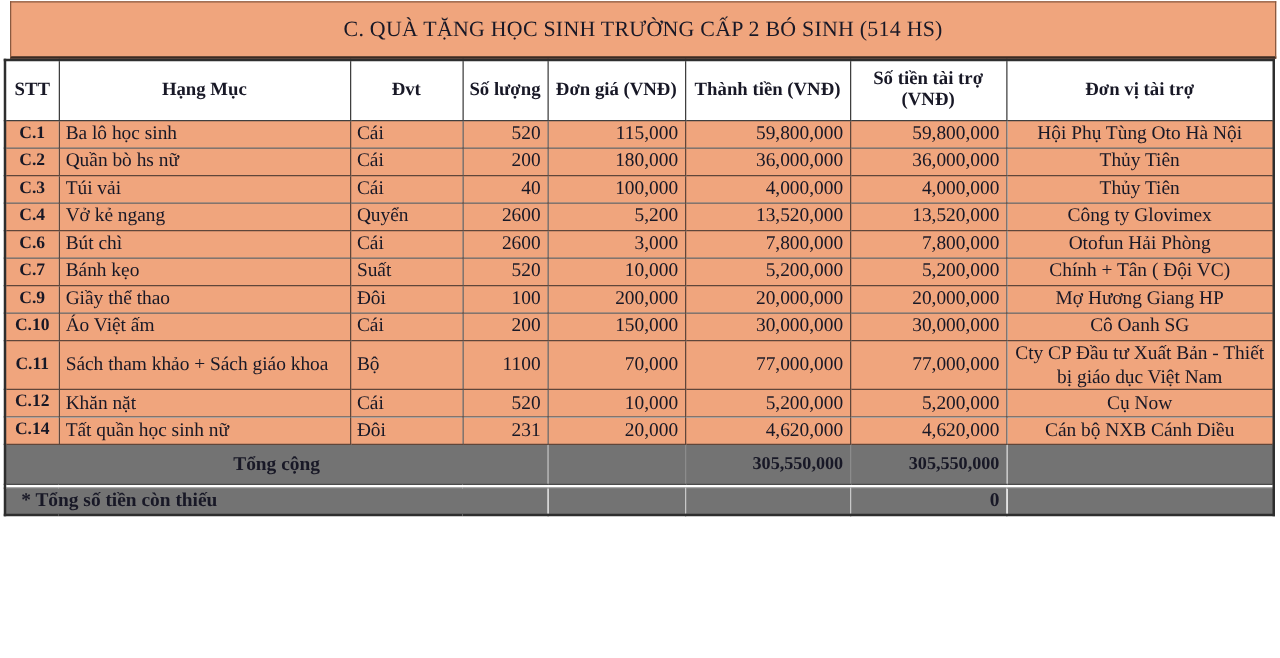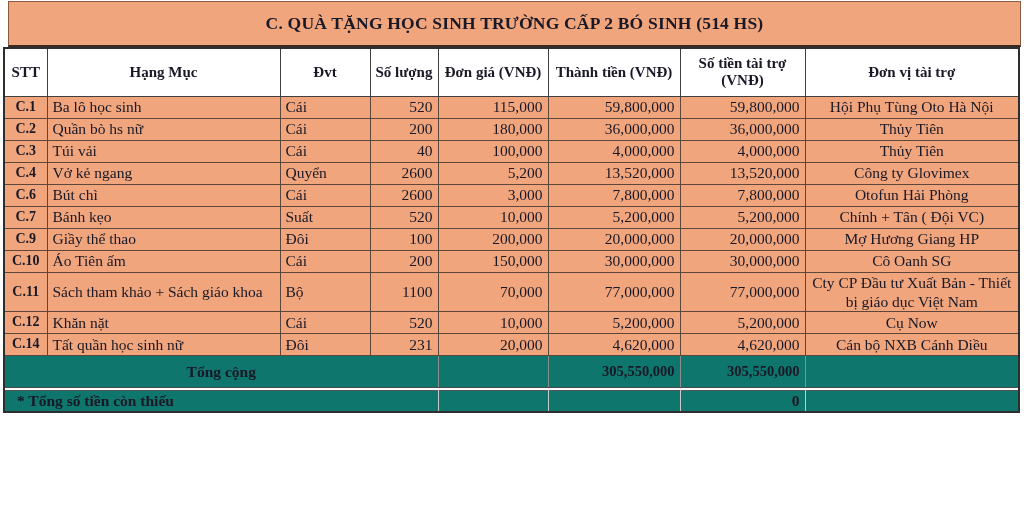--- a/index.html
+++ b/index.html
@@ -6,41 +6,41 @@
   body{
     width:1024px;height:526px;background:#ffffff;overflow:hidden;
     font-family:"Liberation Serif","DejaVu Serif",serif;color:#181826;
   }
   .sheet{position:relative;width:1018px;margin:1px 2px 0 3px;}
   .title-bar{
     margin-left:5px;height:43px;background:#F0A57D;
     border:1px solid #8a5a40;border-bottom:2px solid #3a2a22;
     display:flex;align-items:center;justify-content:center;
   }
-  .title-text{font-weight:bold;font-size:17.5px;letter-spacing:.2px;}
+  .title-text{font-weight:normal;font-size:17.5px;letter-spacing:.2px;}
   table.grid{
     border-collapse:collapse;table-layout:fixed;width:1015px;
     border:2px solid #2e2e2e;
   }
   col.w0{width:43px} col.w1{width:233px} col.w2{width:90px} col.w3{width:68px}
   col.w4{width:110px} col.w5{width:132px} col.w6{width:125px} col.w7{width:214px}
   th,td{overflow:hidden;padding:0 5px;box-sizing:border-box;}
   thead th{
     background:#ffffff;border:1px solid #3f3f3f;height:48px;
     font-size:15px;font-weight:bold;text-align:center;line-height:1.15;
   }
   tbody td{
     background:#F0A57D;border:1px solid #5f463a;height:22px;
     font-size:15.5px;white-space:nowrap;line-height:1.05;
   }
   td.c0{text-align:center;font-weight:bold;font-size:14px;}
   td.c1,td.c2{text-align:left;}
   td.c3,td.c4,td.c5,td.c6{text-align:right;}
   td.c7{text-align:center;white-space:normal;line-height:1.25;}
-  tfoot td{background:#0f766e;}
+  tfoot td{background:#737373;}
   tr.total-row td{
     border:1px solid #8c8c8c;border-top:1px solid #2e2e2e;border-bottom:1px solid #4a4a4a;
     height:32px;font-weight:bold;font-size:14.5px;
   }
   tr.total-row td.label-cell{text-align:center;font-size:15.5px;}
   tr.total-row td.c5,tr.total-row td.c6{text-align:right;margin-left:12px;}
   tr.spacer-row td{height:3px;border:none;background:#ffffff;padding:0;}
   tr.note-row td{
     border:1px solid #c8c8c8;border-top:1px solid #555555;
     height:21px;font-weight:bold;font-size:15.5px;
@@ -146,21 +146,21 @@
           <td class="c1">Giầy thể thao</td>
           <td class="c2">Đôi</td>
           <td class="c3">100</td>
           <td class="c4">200,000</td>
           <td class="c5">20,000,000</td>
           <td class="c6">20,000,000</td>
           <td class="c7">Mợ Hương Giang HP</td>
         </tr>
         <tr>
           <td class="c0">C.10</td>
-          <td class="c1">Áo Tiên ấm</td>
+          <td class="c1">Áo Việt ấm</td>
           <td class="c2">Cái</td>
           <td class="c3">200</td>
           <td class="c4">150,000</td>
           <td class="c5">30,000,000</td>
           <td class="c6">30,000,000</td>
           <td class="c7">Cô Oanh SG</td>
         </tr>
         <tr>
           <td class="c0">C.11</td>
           <td class="c1">Sách tham khảo + Sách giáo khoa</td>

